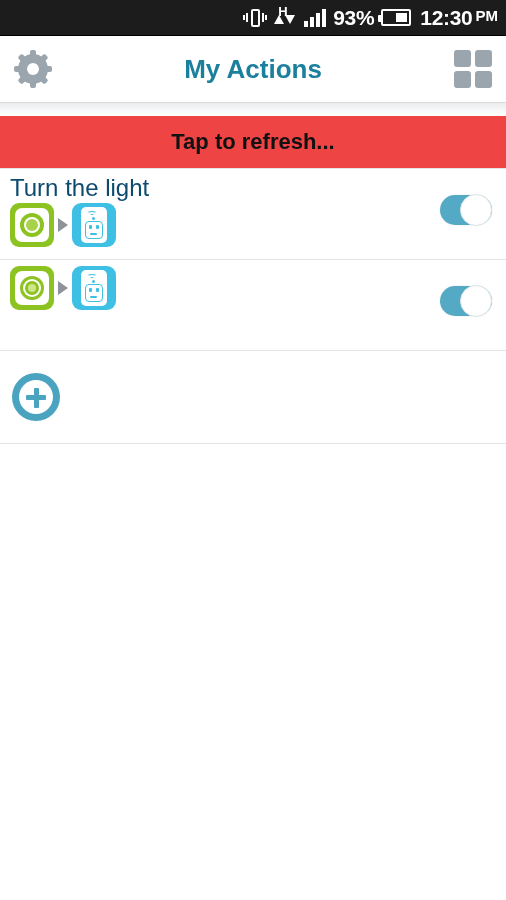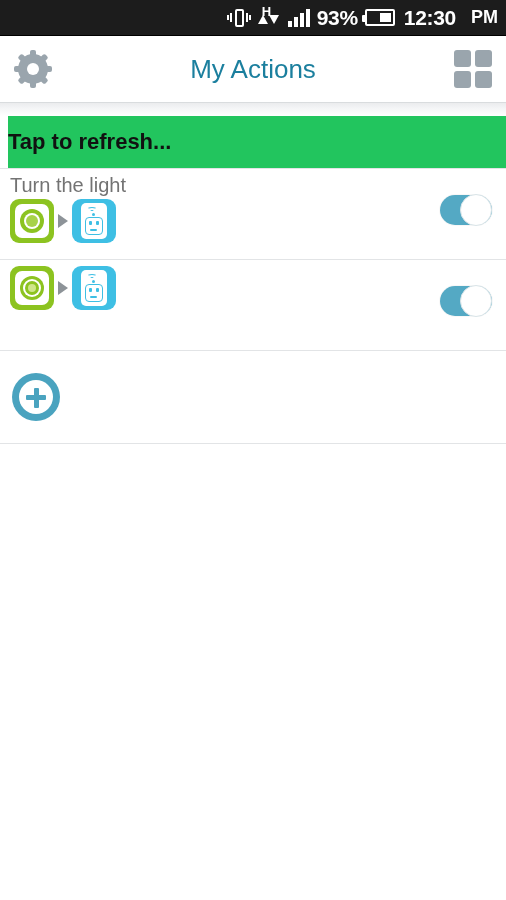--- a/index.html
+++ b/index.html
@@ -16,21 +16,21 @@
     background:#1c1c1c;
     display:flex; align-items:center; justify-content:flex-end;
     padding-right:8px; gap:7px;
     border-bottom:1px solid #000;
   }
   .sb-ico{ display:flex; align-items:center; }
   .sb-text{
     color:#ffffff; font-size:21px; font-weight:bold;
     letter-spacing:-0.3px; line-height:1;
   }
-  .sb-ampm{ color:#ffffff; font-size:18px; font-weight:bold; margin-left:15px;}
+  .sb-ampm{ color:#ffffff; font-size:15px; font-weight:bold; margin-left:3px;}
   .sb-time-wrap{ display:flex; margin-left:2px;}
 
   
   .vib{ position:relative; width:22px; height:22px;}
   .vib .body{
     position:absolute; left:7px; top:2px; width:9px; height:18px;
     border:2px solid #fff; border-radius:2px;
   }
   .vib .wl, .vib .wr{ position:absolute; top:6px; width:2px; height:9px; background:#fff;}
   .vib .wl{ left:2px;} .vib .wr{ right:2px;}
@@ -77,21 +77,21 @@
   }
   .header:after{
     content:""; position:absolute; left:0; right:0; bottom:-1px; height:1px;
     background:#d9dcde;
   }
   .shadow{
     height:14px; width:100%;
     background:linear-gradient(to bottom,#e9eaec 0%,#f4f5f6 45%,#ffffff 100%);
   }
   .title{
-    color:#1b7f9e; font-size:26px; font-weight:normal;
+    color:#1b7f9e; font-size:26px; font-weight:bold;
     position:absolute; left:0; right:0; text-align:center;
   }
 
   
   .gear{ position:relative; width:38px; height:38px; cursor:pointer;}
   .gear .ring{
     position:absolute; left:4px; top:4px; width:30px; height:30px;
     border-radius:50%; background:#9aa5ad;
   }
   .gear .hole{
@@ -110,35 +110,34 @@
   
   .grid{
     width:38px; height:38px; cursor:pointer;
     display:grid; grid-template-columns:17px 17px; grid-template-rows:17px 17px;
     gap:4px;
   }
   .grid span{ background:#9aa5ad; border-radius:3px; display:block;}
 
   
   .refresh{
-    height:52px; display:flex; align-items:center; 
-    background:#22c55e;
-    margin-left:8px;
+    height:52px; display:flex; align-items:center; justify-content:center;
+    background:#ef4444;
   }
   .refresh-text{ font-size:22px; font-weight:bold; color:#111111;}
 
   
   .row{
     position:relative; height:91px; width:100%;
     border-top:1px solid #e2e4e6;
     display:flex; align-items:flex-start;
     background:#ffffff;
   }
   .row-left{ padding:6px 0 0 10px; flex:1;}
-  .row-title{ font-size:20px; color:#737373; line-height:1.05; margin-bottom:3px;}
+  .row-title{ font-size:24px; color:#0c4a6e; line-height:1.05; margin-bottom:3px;}
   .icons{ display:flex; align-items:center; }
 
   .sq{
     width:44px; height:44px; border-radius:9px;
     position:relative; flex:0 0 auto;
   }
   .sq.green{ background:#8cc320; }
   .sq.blue{ background:#3ebfe4; }
 
   

